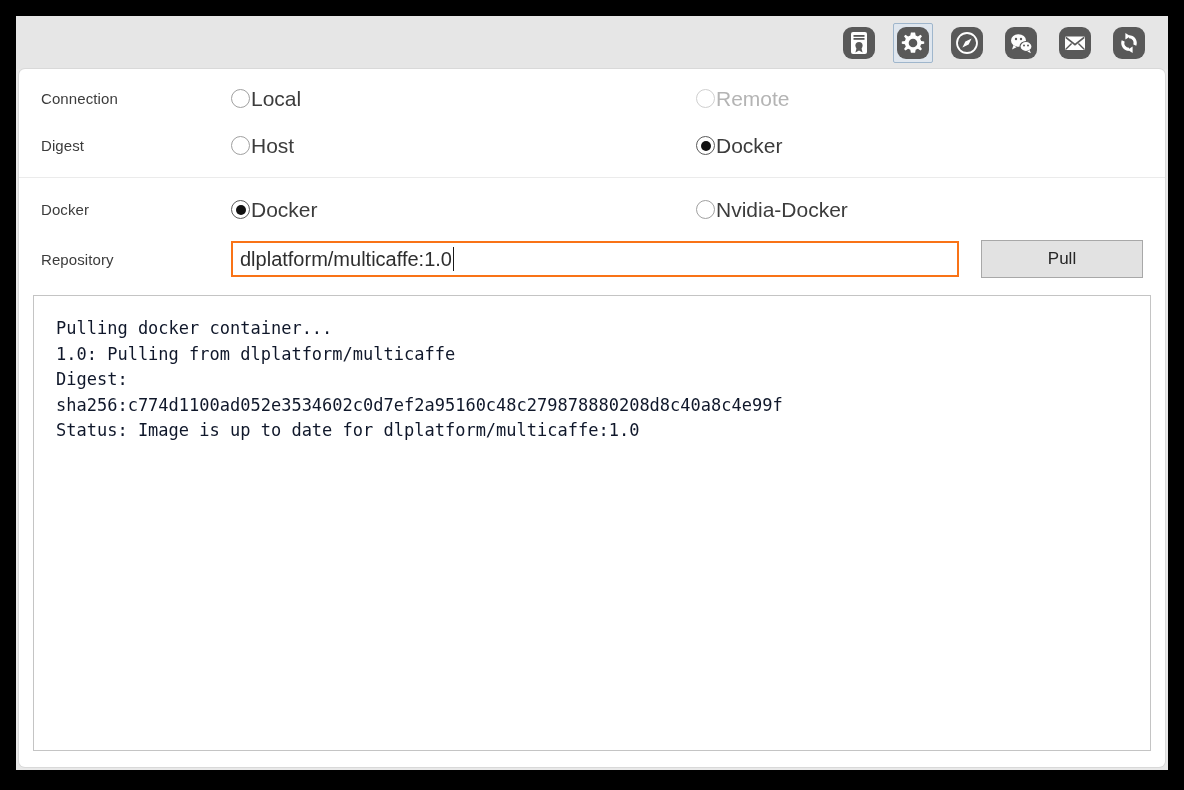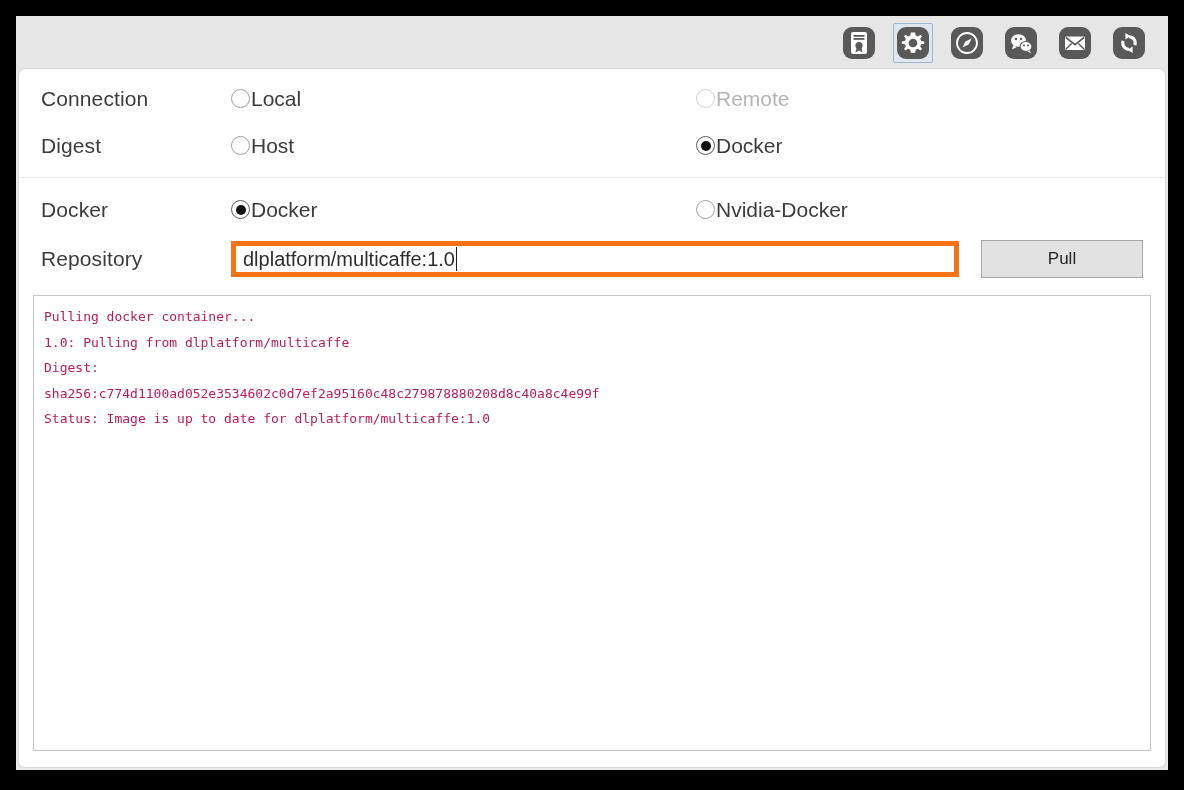--- a/index.html
+++ b/index.html
@@ -80,21 +80,21 @@
   }
 
   .form-row {
     display: flex;
     align-items: center;
     height: 47px;
   }
   .row-label {
     width: 190px;
     min-width: 190px;
-    font-size: 21px;
+    font-size: 15px;
     color: #3c3c3c;
     letter-spacing: 0.1px;
   }
   .radio-cell {
     width: 465px;
     min-width: 465px;
     display: flex;
     align-items: center;
     gap: 1px;
   }
@@ -137,21 +137,21 @@
   
   .repo-row {
     display: flex;
     align-items: center;
     height: 52px;
     justify-content: space-between;
   }
   .repo-input {
     flex: 1;
     height: 36px;
-    border: 5px solid #f97316;
+    border: 2px solid #f97316;
     background: #ffffff;
     box-sizing: border-box;
     display: flex;
     align-items: center;
     padding: 0 7px;
     font-size: 20px;
     color: #2e2e2e;
     position: relative;
     overflow: hidden;
     white-space: nowrap;
@@ -183,25 +183,25 @@
   .log-wrap {
     flex: 1;
     margin: 10px 14px 16px 14px;
     border: 1px solid #c4c4c4;
     background: #ffffff;
     box-sizing: border-box;
     overflow: hidden;
     padding: 8px 10px;
   }
   .log-text {
-    margin: 0;
+    margin: 12px;
     font-family: "DejaVu Sans Mono", "Liberation Mono", monospace;
-    font-size: 13px;
+    font-size: 17px;
     line-height: 25.5px;
-    color: #be185d;
+    color: #0f172a;
     white-space: pre-wrap;
     word-break: break-all;
   }
 </style>
 </head>
 <body>
 
 <div id="app-window">
 
   <div class="toolbar">

